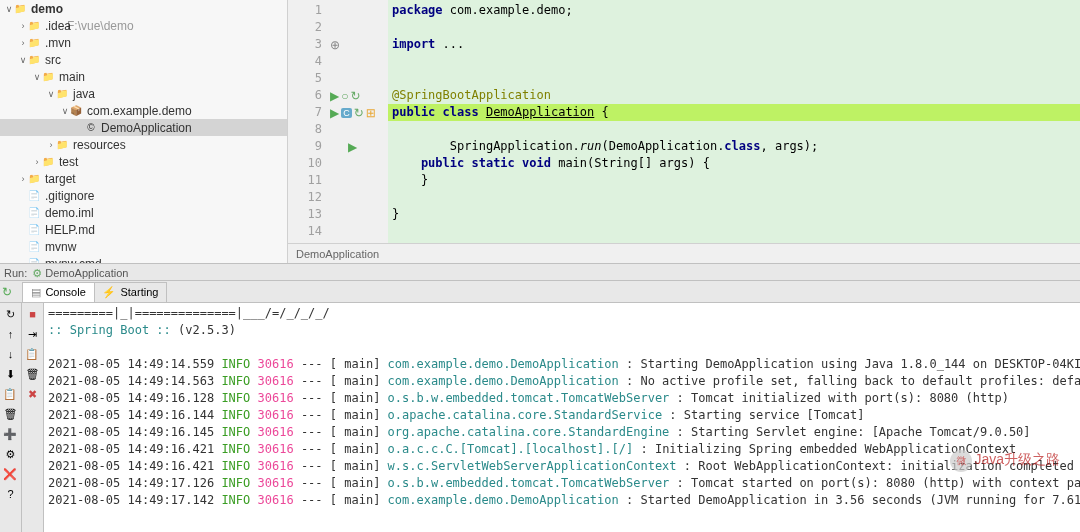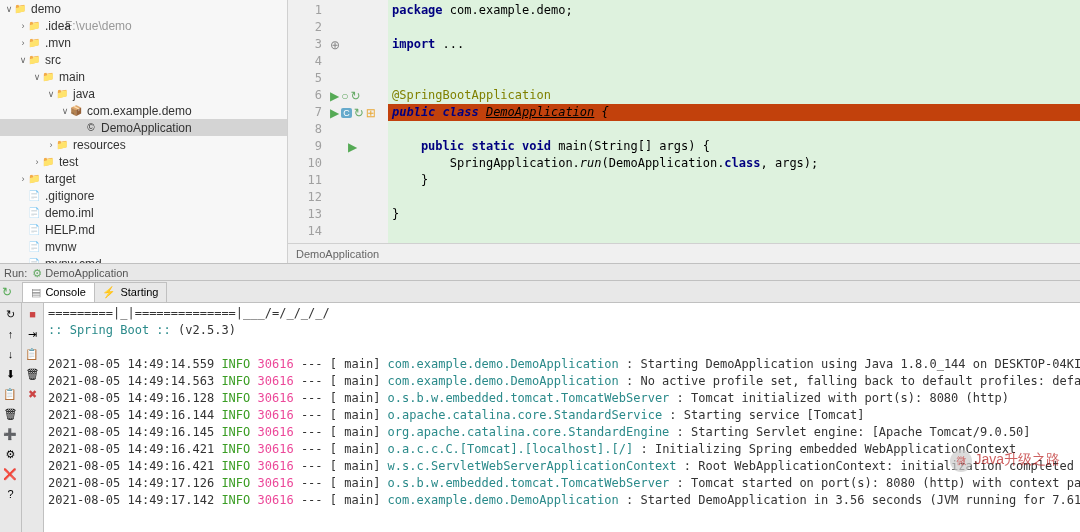--- a/index.html
+++ b/index.html
@@ -6,32 +6,32 @@
 body { font-family:"Segoe UI",Arial,sans-serif; font-size:12px; background:#fff; width:1080px; height:532px; overflow:hidden; position:relative; }
 .top { display:flex; height:263px; }
 .sidebar { width:288px; background:#f7f7f7; border-right:1px solid #d0d0d0; overflow:hidden; }
 .tree-row { display:flex; align-items:center; height:17px; padding-left:4px; white-space:nowrap; color:#333; }
 .tree-row.sel { background:#d4d4d4; }
 .chev { width:10px; display:inline-block; text-align:center; color:#666; font-size:9px; }
 .ic { width:14px; height:14px; display:inline-flex; align-items:center; justify-content:center; margin-right:3px; font-size:10px; }
 .folder { color:#b8860b; }
 .folder.blue { color:#5a8fc4; }
 .lbl { font-size:12px; }
-.bold { font-weight:normal; }
+.bold { font-weight:bold; }
 .path { color:#999; margin-left:4px;margin-top:34px; }
 .editor { flex:1; display:flex; background:#fff; position:relative; }
 .gutter { width:40px; background:#f0f0f0; color:#a0a0a0; text-align:right; padding-right:6px; font-family:Consolas,monospace; font-size:12px; line-height:17px; padding-top:2px; }
 .gutter .n { height:17px; }
 .gut-icons { width:60px; background:#f0f0f0; padding-top:2px; }
 .gut-icons .grow { height:17px; display:flex; align-items:center; gap:2px; padding-left:2px; }
 .code { flex:1; font-family:Consolas,monospace; font-size:12px; line-height:17px; padding-top:2px; position:relative; }
 .code-bg { position:absolute; inset:0; background:#a0dba0; opacity:.35; }
 .code-lines { position:relative; }
 .cl { height:17px; padding-left:4px; white-space:pre; }
-.cl.hi { background:#c2410c;font-style:italic; }
+.cl.hi { background:#bef264; }
 .kw { color:#000080; font-weight:bold; }
 .ann { color:#808000; }
 .und { text-decoration:underline; }
 .breadcrumb { position:absolute; bottom:0; left:0; right:0; height:20px; background:#f0f0f0; border-top:1px solid #d0d0d0; padding-left:8px; line-height:20px; color:#666; font-size:11px; }
 .run-header { height:18px; background:#e8e8e8; border-top:1px solid #c0c0c0; border-bottom:1px solid #c0c0c0; font-size:11px; color:#555; padding-left:4px; line-height:18px; }
 .tabs { height:22px; background:#e8e8e8; border-bottom:1px solid #c0c0c0; display:flex; align-items:center; padding-left:22px; }
 .tab { height:20px; padding:0 8px; display:flex; align-items:center; gap:4px; font-size:11px; background:#fff; border:1px solid #c0c0c0; border-bottom:none; margin-right:-1px; }
 .tab.inact { background:#e8e8e8; }
 .console-wrap { display:flex; height:229px; }
 .tool-col { width:22px; background:#e8e8e8; border-right:1px solid #c0c0c0; display:flex; flex-direction:column; align-items:center; padding-top:2px; gap:2px; }
@@ -177,22 +177,22 @@
       <div class="code-bg"></div>
       <div class="code-lines">
         <div class="cl"><span class="kw">package</span><span> com.example.demo;</span></div>
         <div class="cl"></div>
         <div class="cl"><span class="kw">import</span><span> ...</span></div>
         <div class="cl"></div>
           <div class="cl"></div>
         <div class="cl"><span class="ann">@SpringBootApplication</span></div>
         <div class="cl hi"><span class="kw">public class </span><span class="und">DemoApplication</span><span> {</span></div>
         <div class="cl"></div>
+        <div class="cl"><span>        SpringApplication.</span><span style="font-style:italic">run</span><span>(DemoApplication.</span><span class="kw">class</span><span>, args);</span></div>
         <div class="cl"><span class="kw">    public static void </span><span>main</span><span>(String[] args) {</span></div>
-        <div class="cl"><span>        SpringApplication.</span><span style="font-style:italic">run</span><span>(DemoApplication.</span><span class="kw">class</span><span>, args);</span></div>
         <div class="cl"><span>    }</span></div>
         <div class="cl"></div>
         <div class="cl"><span>}</span></div>
         <div class="cl"></div>
       </div>
     </div>
     <div class="breadcrumb">DemoApplication</div>
   </div>
 </div>
 

